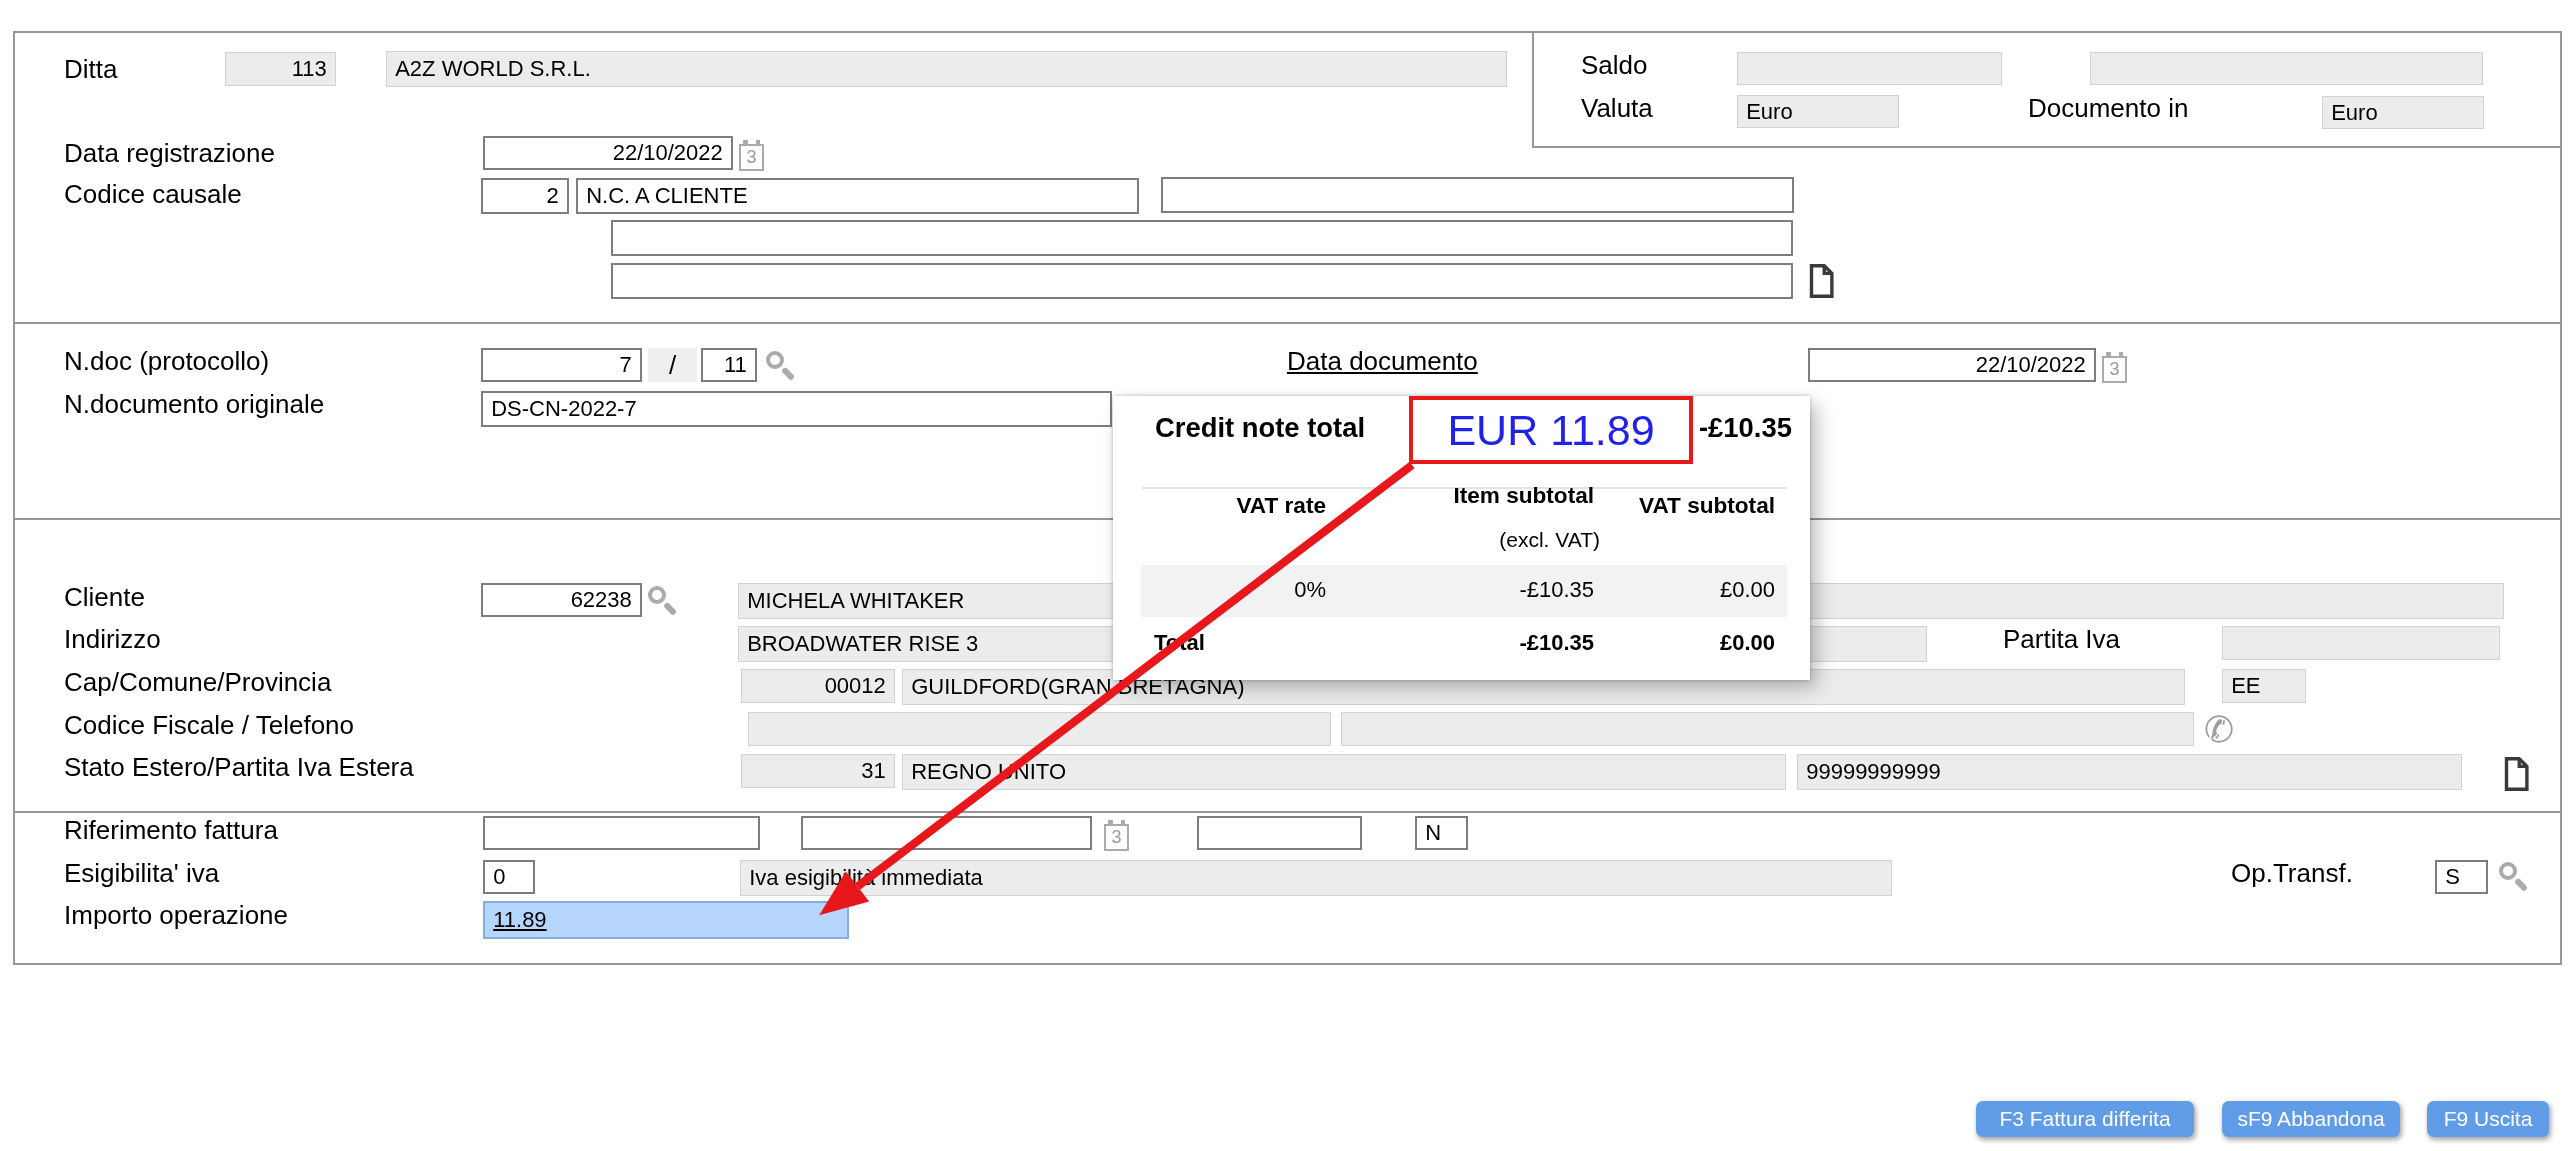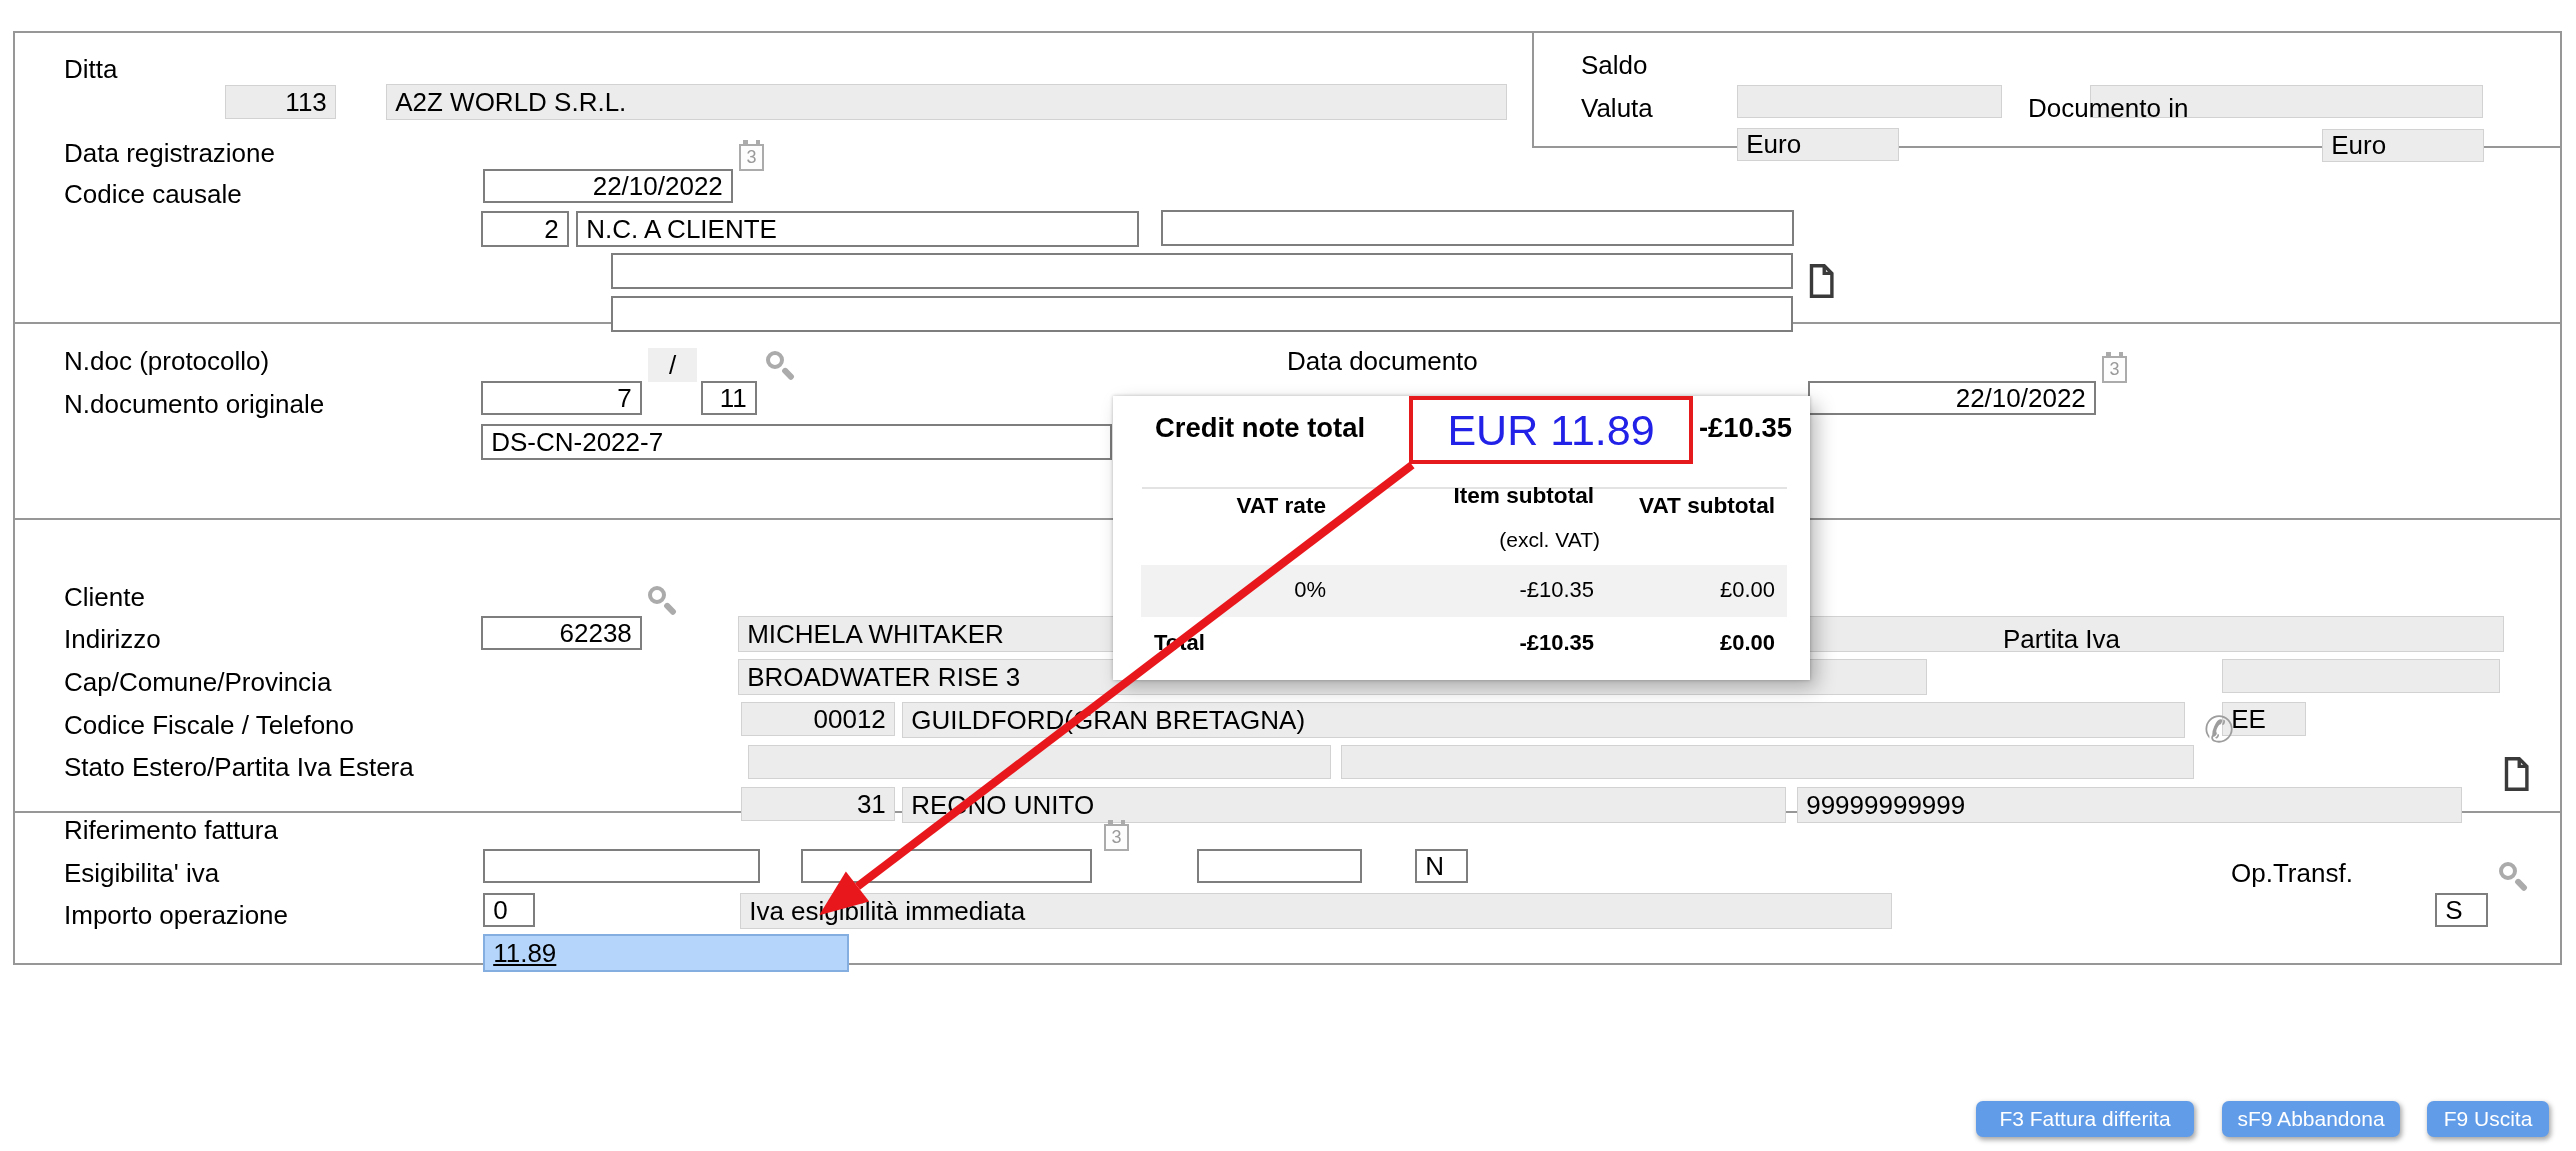--- a/index.html
+++ b/index.html
@@ -4,22 +4,22 @@
 <style>
   html,body{margin:0;padding:0;background:#fff;}
   #screen{
     position:relative;width:2576px;height:1152px;background:#fff;overflow:hidden;
     font-family:"Liberation Sans","DejaVu Sans",sans-serif;color:#000;
   }
   .box{position:absolute;border:2.1px solid #979797;background:#fff;box-sizing:border-box;}
   .divider{position:absolute;height:2.1px;background:#979797;}
   .lbl{position:absolute;font-size:26px;line-height:33px;height:33px;white-space:nowrap;}
   .fld{
-    position:absolute;box-sizing:border-box;font-size:26px;display:flex;align-items:center;
-    padding:0 8.2px;white-space:nowrap;overflow:hidden;margin-top:33px;
+    position:absolute;box-sizing:border-box;font-size:22px;display:flex;align-items:center;
+    padding:0 8.2px;white-space:nowrap;overflow:hidden;
   }
   .fld.gray{background:#ececec;border:1.4px solid #d2d2d2;}
   .fld.white{background:#fff;border:2.1px solid #7e7e7e;}
   .fld.sel{background:#b5d6fa;border:2.1px solid #84ade0;text-decoration:underline;}
   .fld.right{justify-content:flex-end;}
   .chip{position:absolute;box-sizing:border-box;background:#efefef;font-size:26px;
     display:flex;align-items:center;justify-content:center;}
   
   .cal{position:absolute;width:27.4px;height:33px;}
   .cal .body{position:absolute;left:0;top:4.1px;width:25px;height:27.4px;border:2.1px solid #ababab;
@@ -93,21 +93,21 @@
 
   <div class="lbl" style="left:64px;top:345px;">N.doc (protocollo)</div>
   <div class="fld white right" style="left:481px;top:348px;width:161px;height:34px;">7</div>
   <div class="chip" style="left:648px;top:348px;width:49px;height:34px;">/</div>
   <div class="fld white right" style="left:701px;top:348px;width:56px;height:34px;">11</div>
   <span class="mag" style="left:766px;top:351px;">
       <span class="lens"></span>
       <span class="handle"></span>
     </span>
 
-  <div class="lbl" style="left:1287px;top:345px;">Data documento</div>
+  <div class="lbl" style="left:1287px;top:345px;text-decoration:underline;">Data documento</div>
   <div class="fld white right" style="left:1808px;top:348px;width:288px;height:34px;">22/10/2022</div>
   <span class="cal" style="left:2102px;top:352px;">
     <span class="ring1"></span>
       <span class="ring2"></span>
     <span class="body">3</span>
   </span>
 
   <div class="lbl" style="left:64px;top:388px;">N.documento originale</div>
   <div class="fld white" style="left:481px;top:391px;width:631px;height:36px;">DS-CN-2022-7</div>
 

